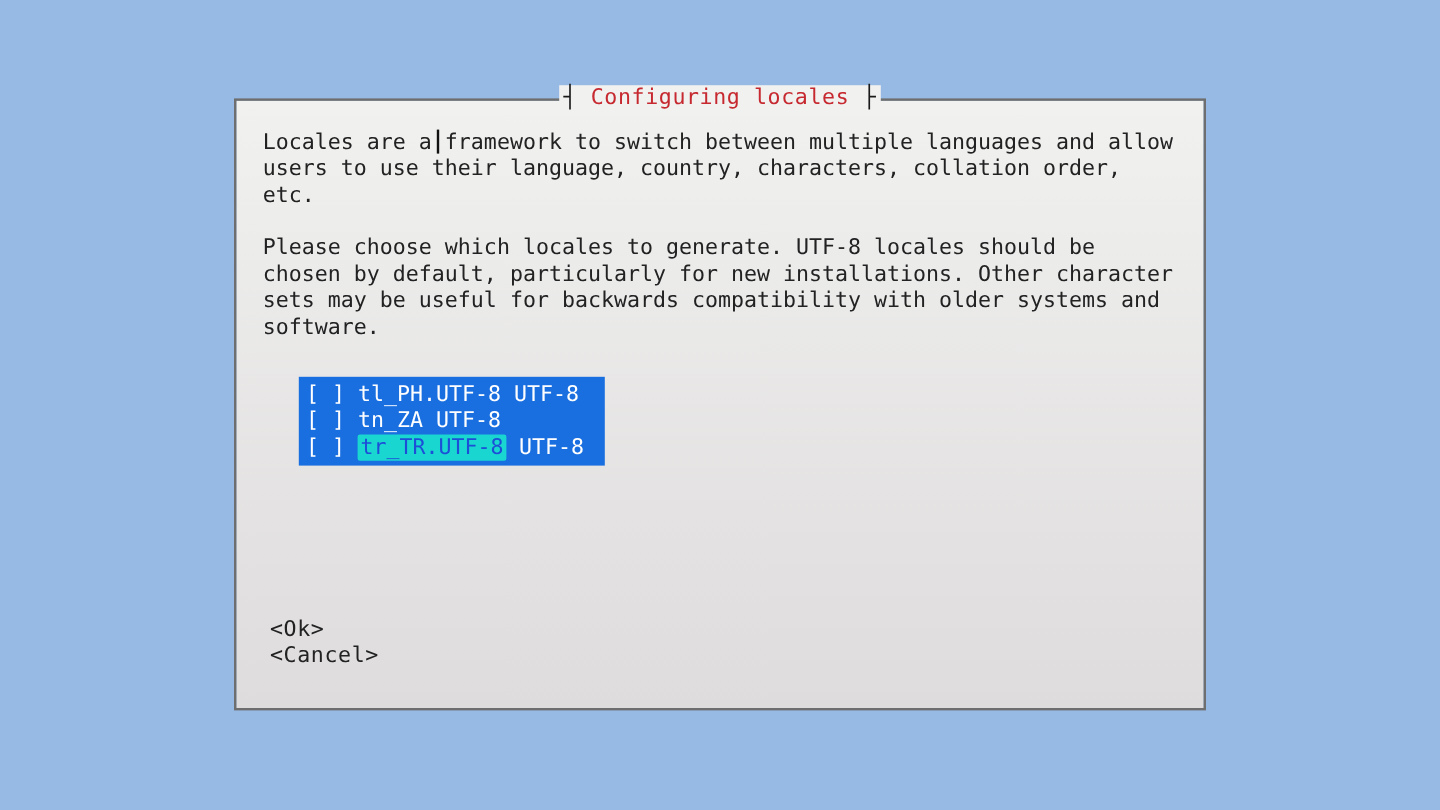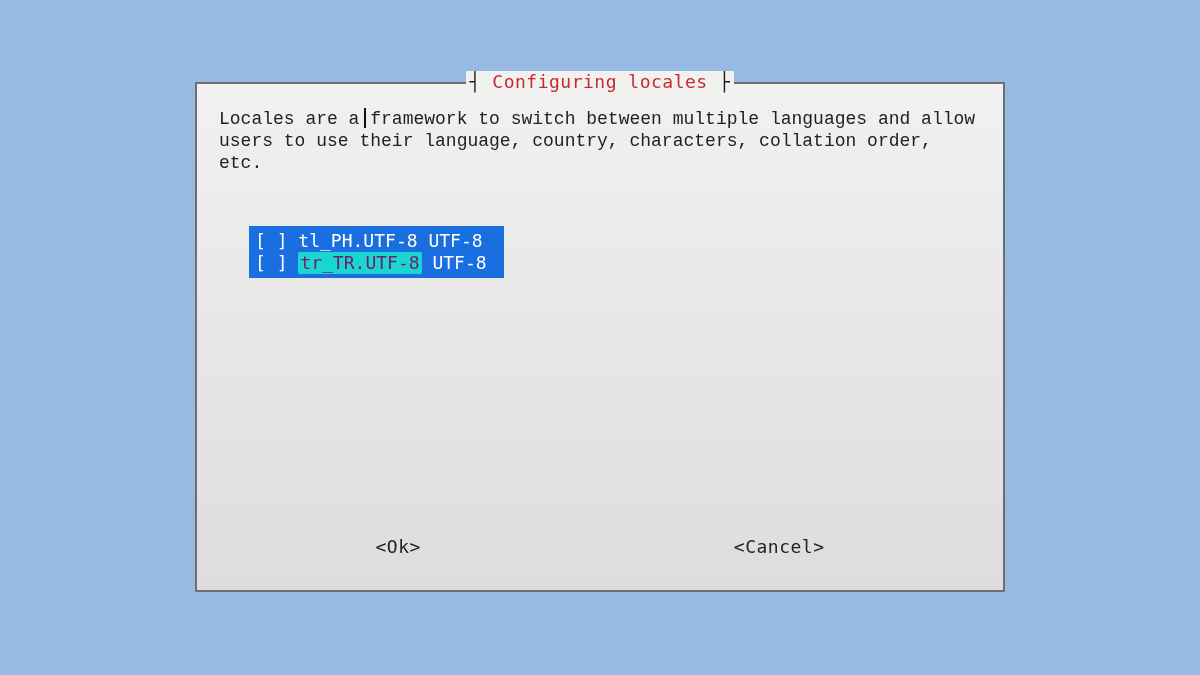--- a/index.html
+++ b/index.html
@@ -45,50 +45,51 @@
     font-weight: 500;
   }
   .dialog-title-inner .bar { color: #1a1a1a; }
   .content {
     position: absolute;
     left: 22px;
     top: 24px;
     right: 22px;
     color: #222;
   }
-  .para { white-space: pre-wrap; font-family: Liberation Mono, monospace; }
+  .para { white-space: pre-wrap; }
   .gap { height: 22px; }
   .listbox {
     margin-top: 8px;
     margin-left: 30px;
     width: 255px;
     background: #1a6fe0;
     color: #ffffff;
     padding: 4px 6px 4px 6px;
     box-sizing: border-box;
   }
   .list-item {
     white-space: pre;
     line-height: 22px;
   }
   .highlight {
     display: inline-block;
     background: #1ad6d0;
-    color: #701a75;
+    color: #1d4ed8;
     padding: 0 2px;
     border-radius: 2px;
   }
   .buttons {
     position: absolute;
     left: 22px;
     right: 22px;
     bottom: 32px;
     display: flex;
     justify-content: space-around;
     color: #222;
+    flex-direction: column;
   }
   .btn {
     padding: 0 6px;
     letter-spacing: 0.5px;
   }
   .cursor {
     position: absolute;
     background: #111;
     width: 2px;
     height: 20px;
@@ -99,24 +100,26 @@
 
 <div class="dialog">
 
   <div class="dialog-title-wrap">
     <span class="dialog-title-inner"><span class="bar">┤ </span><span>Configuring locales</span><span class="bar"> ├</span></span>
   </div>
 
   <div class="content">
     <div class="para">Locales are a framework to switch between multiple languages and allow users to use their language, country, characters, collation order, etc.</div>
     <div class="gap"></div>
+    <div class="para">Please choose which locales to generate. UTF-8 locales should be chosen by default, particularly for new installations. Other character sets may be useful for backwards compatibility with older systems and software.</div>
     <div class="gap"></div>
 
     <div class="listbox" id="locale-list">
         <div class="list-item">[ ] tl_PH.UTF-8 UTF-8</div>
+        <div class="list-item">[ ] tn_ZA UTF-8</div>
         <div class="list-item">[ ] <span class="highlight">tr_TR.UTF-8</span> UTF-8</div>
       </div>
   </div>
 
   <div class="buttons">
     <span class="btn">&lt;Ok&gt;</span>
     <span class="btn">&lt;Cancel&gt;</span>
   </div>
 
   <div class="cursor" style="left:167px; top:24px;"></div>

